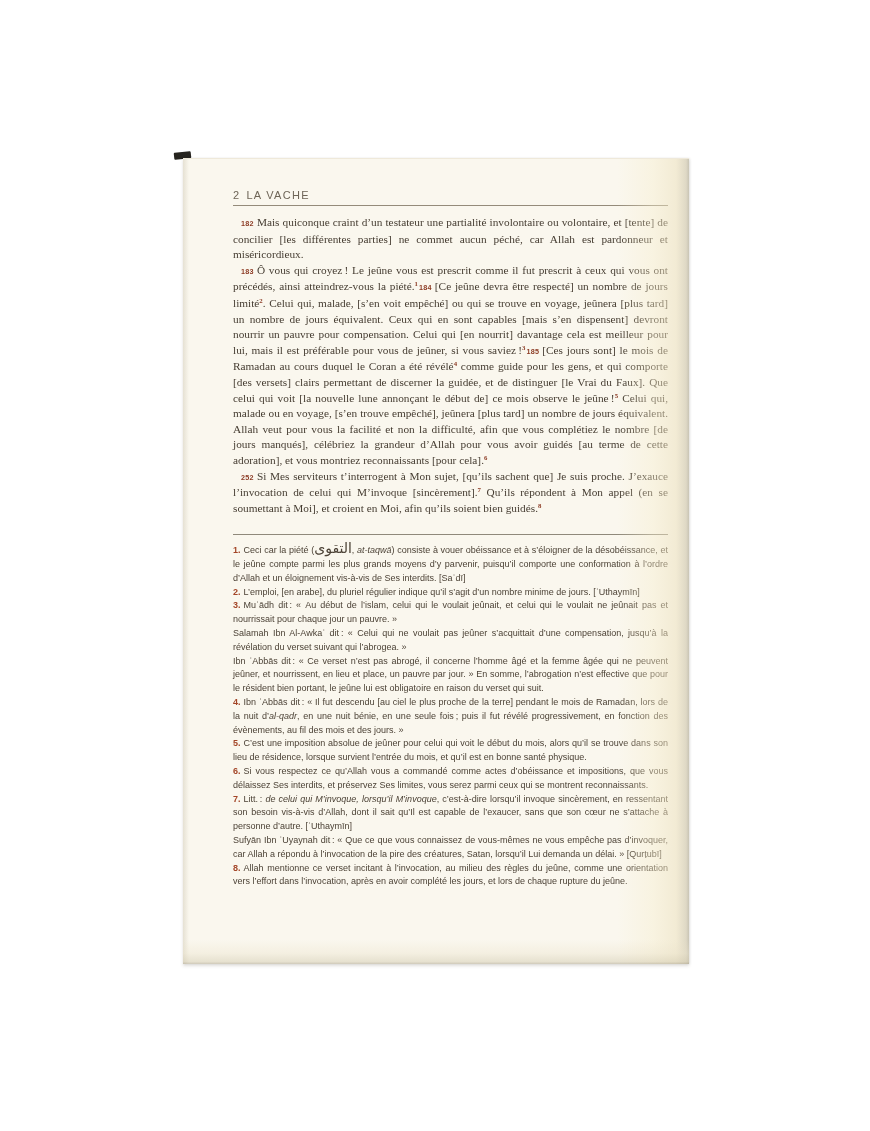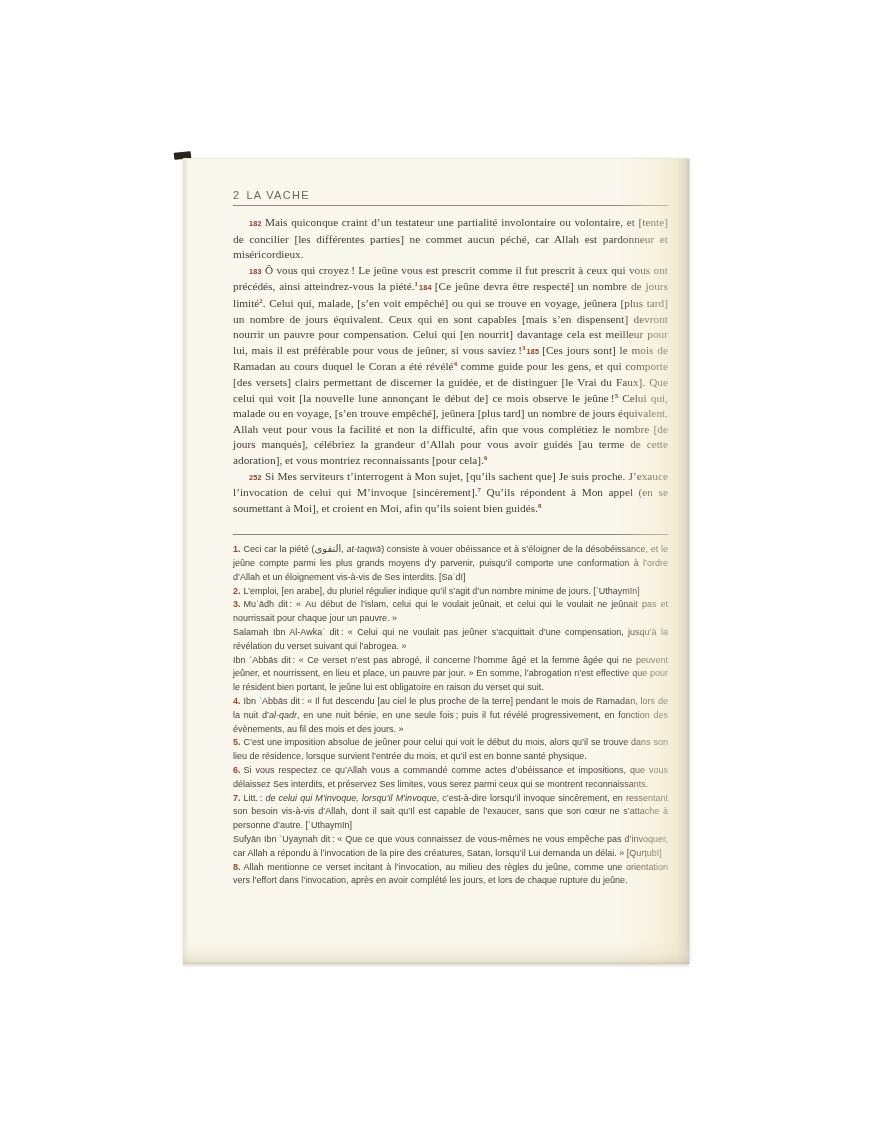--- a/index.html
+++ b/index.html
@@ -60,37 +60,37 @@
   .body-text{margin-top:9px;color:var(--body-ink);}
   .verse{
     font-size:11.3px;line-height:15.6px;text-align:justify;
     text-justify:inter-word;
   }
   .vnum{
     font-family:"Liberation Sans","DejaVu Sans",sans-serif;
     font-size:7.2px;font-weight:700;color:var(--accent-red);
     letter-spacing:.3px;margin:0 3px 0 1px;
   }
-  .verse .vnum:first-child{margin-left:16px;}
+  .verse .vnum:first-child{margin-left:8px;}
   sup.fnref{
     font-size:6.8px;font-weight:700;color:var(--accent-red);
     vertical-align:4px;line-height:0;
   }
   .fn-separator{
     margin-top:18px;border-top:1px solid #8f897b;width:100%;
   }
   .footnotes{
     margin-top:7px;
     font-family:"Liberation Sans","DejaVu Sans",sans-serif;
     font-size:9px;line-height:13.8px;color:var(--fn-ink);
   }
   .footnote{text-align:justify;text-justify:inter-word;}
   .fnnum{color:var(--fn-red);font-weight:700;margin-right:3px;}
   .footnote em{}
-  .arabic{font-family:"DejaVu Sans",sans-serif;font-size:10px;}
+  .arabic{font-family:"DejaVu Sans",sans-serif;font-size:14px;}
 </style>
 </head>
 <body>
 
 <div class="corner-mark"></div>
 
 <div class="page">
   <div class="content">
     <div class="running-header">
       <span class="hnum">2</span><span>LA VACHE</span>

